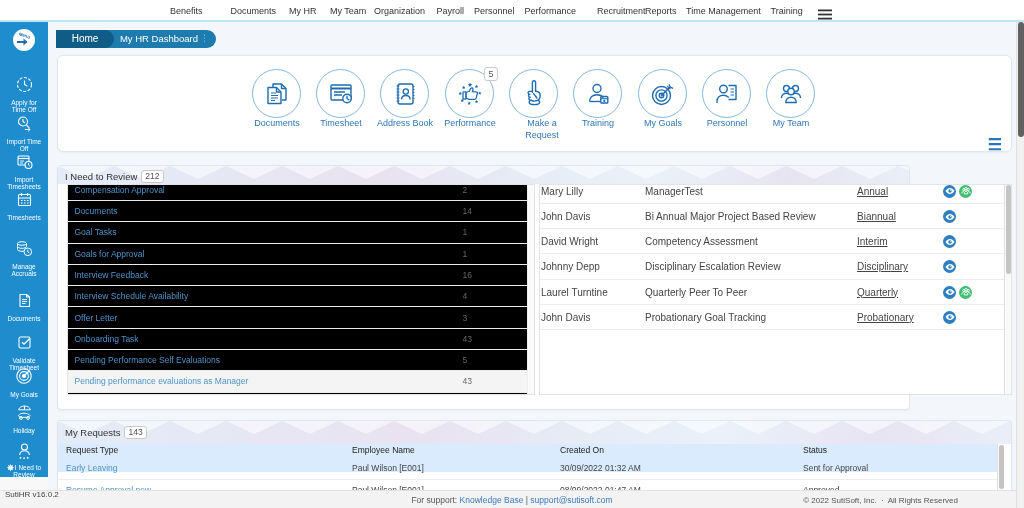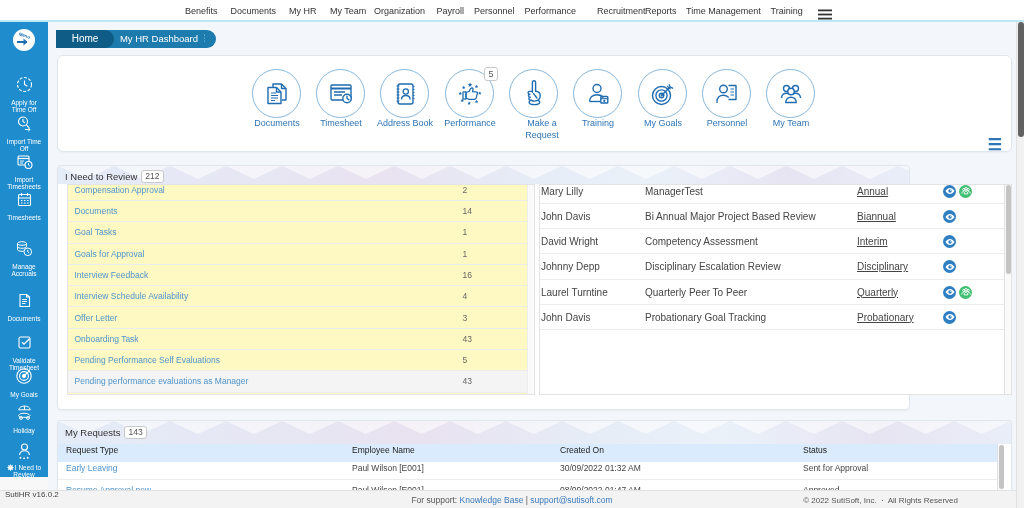--- a/index.html
+++ b/index.html
@@ -41,40 +41,40 @@
   
   .secthead { position:absolute; left:0; top:0; right:0; height:18px;
     background-image:
       linear-gradient(90deg,#e4ecf7 0%,#e7e6f3 25%,#e9e2f0 38%,#e6ecf6 55%,#eaf1f9 70%,#e7e4f2 86%,#e9eef8 100%);
     border-radius:3px 3px 0 0; overflow:hidden; }
   .secthead svg { position:absolute; left:0; top:0; }
   .secttitle { position:absolute; left:7px; top:3.5px; font-size:9.5px; color:#333; }
   .sectbadge { display:inline-block; background:#fff; border:1px solid #c9c9c9; border-radius:3px; font-size:8.5px; color:#555; padding:0 3px; line-height:11px; margin-left:4px; vertical-align:0.5px; }
 
   
-  #panelL { position:absolute; left:8.5px; top:18px; width:468px; height:211px; border:1px solid #e3e3e3; overflow:hidden; background:#fef9c3;text-align:right; }
+  #panelL { position:absolute; left:8.5px; top:18px; width:468px; height:211px; border:1px solid #e3e3e3; overflow:hidden; background:#000000;text-align:right; }
   #panelR { position:absolute; left:481px; top:18px; width:473px; height:211px; border:1px solid #e3e3e3; overflow:hidden; background:#fff; }
   .lrow { position:absolute; left:0; width:460px; height:21.3px; border-bottom:1px solid #ececec; font-size:8.5px; line-height:21.3px; }
   .lrow a { color:#4e94cc; text-decoration:none; position:absolute; left:7px; }
   .lrow .num { position:absolute; left:395px; color:#666; }
   .rrow { position:absolute; left:0; width:466px; height:25.2px; border-bottom:1px solid #ececec; font-size:10px; line-height:25.2px; color:#444; }
   .rrow .c1 { position:absolute; left:1px; }
   .rrow .c2 { position:absolute; left:105px; }
   .rrow .c3 { position:absolute; left:317px;text-decoration:underline; }
   .ricons { position:absolute; left:403px; top:6px; display:flex; gap:3px; }
   .cir { width:13px; height:13px; border-radius:50%; position:relative; }
   .cir svg { position:absolute; left:50%; top:50%; transform:translate(-50%,-50%); }
   .cir.blue { background:#2e7fc1; }
   .cir.green { background:#3fbf72; }
   .vscroll { position:absolute; top:0; bottom:0; width:7px; background:#fafafa; border-left:1px solid #e0e0e0; }
   .vthumb { position:absolute; left:1px; width:5px; background:#c4c4c4; border-radius:3px; }
 
   
   #reqtable { position:absolute; left:0px; top:23px; right:16px; }
-  #reqhead { position:absolute; left:0; top:0; width:939px; height:18px; background:#d9ebfc; font-size:8.5px; color:#222; }
+  #reqhead { position:absolute; left:0; top:0; width:939px; height:28px; background:#d9ebfc; font-size:8.5px; color:#222; }
   .reqrow { position:absolute; left:0; width:939px; font-size:8.5px; color:#444;text-align:center; }
   .rc1 { position:absolute; left:8px; } .rc2 { position:absolute; left:294px; }
   .rc3 { position:absolute; left:502px; } .rc4 { position:absolute; left:745px; }
   .reqrow a { color:#4e94cc; text-decoration:none; }
 
   
   #footer { left:0; top:490px; width:1024px; height:26px; background:#f3f3f3; border-top:1px solid #e2e2e2; z-index:25; font-size:8.5px; color:#555; }
   #footer .mid { position:absolute; left:0; right:0; top:4px; text-align:center; }
   #footer .mid a { color:#3a7abd; text-decoration:none;text-align:right; }
   #footer .right { position:absolute; right:66px; top:5px; font-size:8px; }
@@ -82,21 +82,21 @@
 
   
   #pagescroll { left:1016px; top:22px; width:8px; height:486px; background:#f1f1f1; border-left:1px solid #e0e0e0; z-index:40; }
   #pagethumb { position:absolute; left:1px; top:0px; width:6px; height:115px; background:#616161; border-radius:3px; }
 </style>
 </head>
 <body>
 
 <div class="abs" id="topbar">
   <div id="topnav">
-    <span style="left:185px;">Benefits</span>
+    <span style="left:170px;">Benefits</span>
     <span style="left:230.5px;">Documents</span>
     <span style="left:289px;">My HR</span>
     <span style="left:330px;">My Team</span>
     <span style="left:374px;">Organization</span>
     <span style="left:436.5px;">Payroll</span>
     <span style="left:474px;">Personnel</span>
     <span style="left:524.5px;">Performance</span>
     <span style="left:557px;padding-left:40px;">Recruitment</span>
     <span style="left:645px;">Reports</span>
     <span style="left:686px;">Time Management</span>

